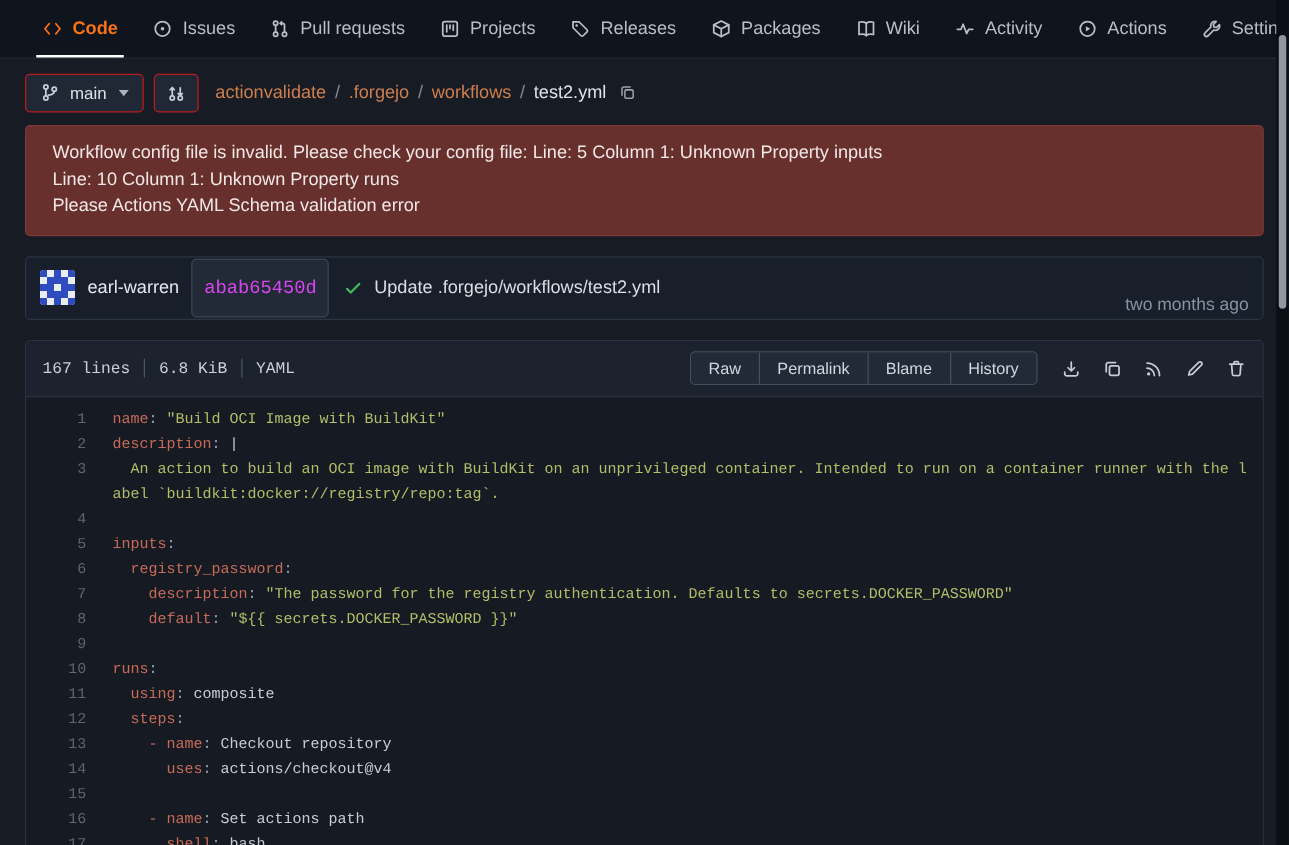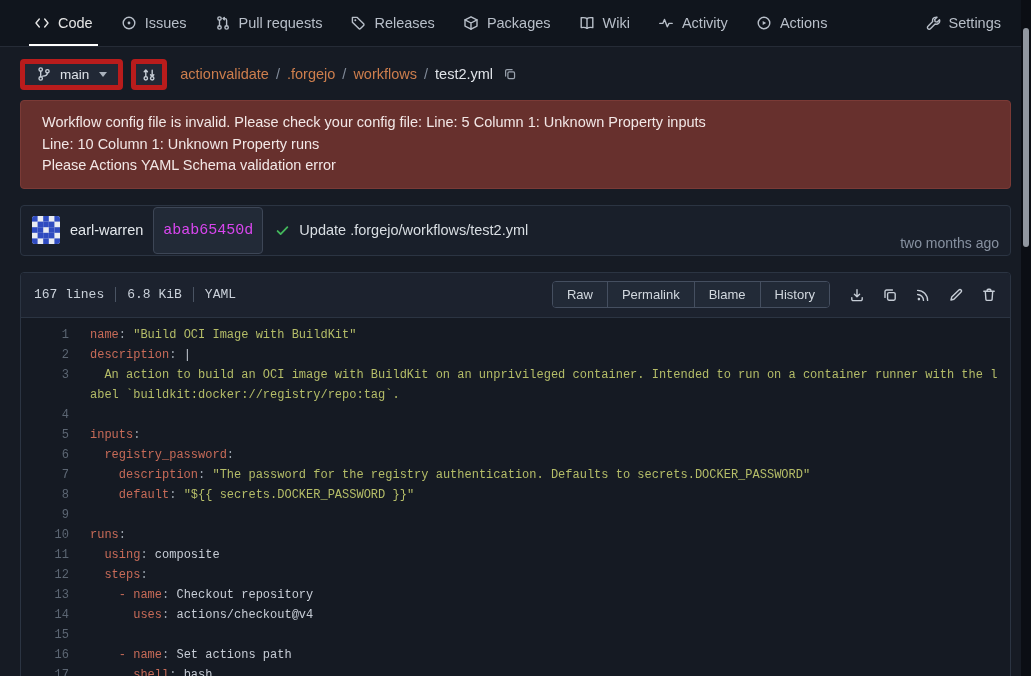--- a/index.html
+++ b/index.html
@@ -5,33 +5,33 @@
   html,body{margin:0;padding:0;background:#0b0e14;}
   *{box-sizing:border-box;}
   #app{width:1031px;height:676px;position:relative;overflow:hidden;
        background:#161b24;font-family:"Liberation Sans",sans-serif;}
 
   
   .topnav{height:47px;background:#10151d;border-bottom:1px solid #252b36;
           display:flex;align-items:center;padding:0 30px 0 34px;gap:28px;}
   .nav-item{display:flex;align-items:center;gap:8px;color:#b8bfc9;font-size:14.5px;
             position:relative;height:100%;cursor:pointer;white-space:nowrap;}
-  .nav-item.active{color:#e5e5e5;font-weight:normal;justify-content:space-between;}
+  .nav-item.active{color:#f97316;font-weight:bold;justify-content:space-between;}
   .nav-item.active::after{content:"";position:absolute;left:-5px;right:-5px;bottom:0;
             height:2px;background:#ffffff;}
   .nav-item.push{margin-left:auto;}
   .ic{display:flex;flex:none;}
   .ic svg{display:block;}
 
   
   .page{padding:0 20px;}
 
   
   .toolbar{display:flex;align-items:center;margin-top:11px;height:32px;}
-  .branch-btn,.compare-btn{background:#212835;border:5px solid #b91c1c;border-radius:4px;
+  .branch-btn,.compare-btn{background:#212835;border:1px solid #b91c1c;border-radius:4px;
       color:#dde2e8;height:31px;display:flex;align-items:center;cursor:pointer;}
   .branch-btn{gap:8px;padding:0 11px;font-size:13.5px;font-family:inherit;}
   .branch-btn .ic,.compare-btn .ic{color:#c6cdd6;}
   .caret{width:0;height:0;border-left:4px solid transparent;border-right:4px solid transparent;
       border-top:5px solid #aab2bd;margin-left:2px;}
   .compare-btn{width:36px;justify-content:center;margin-left:8px;}
   .breadcrumb{margin-left:13px;font-size:14.5px;color:#dfe3e8;display:flex;align-items:center;}
   .breadcrumb .bc-link{color:#cd7e4d;cursor:pointer;text-decoration:none;}
   .breadcrumb .sep{color:#828c9a;margin:0 7px;}
   .copy-path{margin-left:10px;color:#9aa3ae;display:flex;cursor:pointer;}
@@ -109,20 +109,29 @@
         <span class="ic">
           <svg width="16" height="16" viewBox="0 0 16 16" fill="none" stroke="currentColor" stroke-width="1.4" stroke-linecap="round" stroke-linejoin="round">
             <circle cx="4.5" cy="3.6" r="1.7"></circle>
             <circle cx="4.5" cy="12.4" r="1.7"></circle>
             <path d="M4.5 5.3v5.4M8.2 3.6h1.8a1.6 1.6 0 0 1 1.6 1.6v5.5"></path>
             <circle cx="11.6" cy="12.4" r="1.7"></circle>
             <path d="M9.3 2.5 8.2 3.6l1.1 1.1"></path>
           </svg>
         </span>
         <span class="nav-lb">Pull requests</span>
+      </a>
+      <a class="nav-item">
+        <span class="ic">
+          <svg width="16" height="16" viewBox="0 0 16 16" fill="none" stroke="currentColor" stroke-width="1.4" stroke-linecap="round" stroke-linejoin="round">
+            <rect x="2.2" y="2.2" width="11.6" height="11.6" rx="1.6"></rect>
+            <path d="M5.4 5v5.4M8 5v2.8M10.6 5v4.2"></path>
+          </svg>
+        </span>
+        <span class="nav-lb">Projects</span>
       </a>
       <a class="nav-item">
         <span class="ic">
           <svg width="16" height="16" viewBox="0 0 16 16" fill="none" stroke="currentColor" stroke-width="1.4" stroke-linecap="round" stroke-linejoin="round">
             <path d="M2.4 2.4h4.8l6.4 6.4a1.2 1.2 0 0 1 0 1.7l-3.1 3.1a1.2 1.2 0 0 1-1.7 0L2.4 7.2z"></path>
             <circle cx="5.3" cy="5.3" r="1" fill="currentColor" stroke="none"></circle>
           </svg>
         </span>
         <span class="nav-lb">Releases</span>
       </a>

